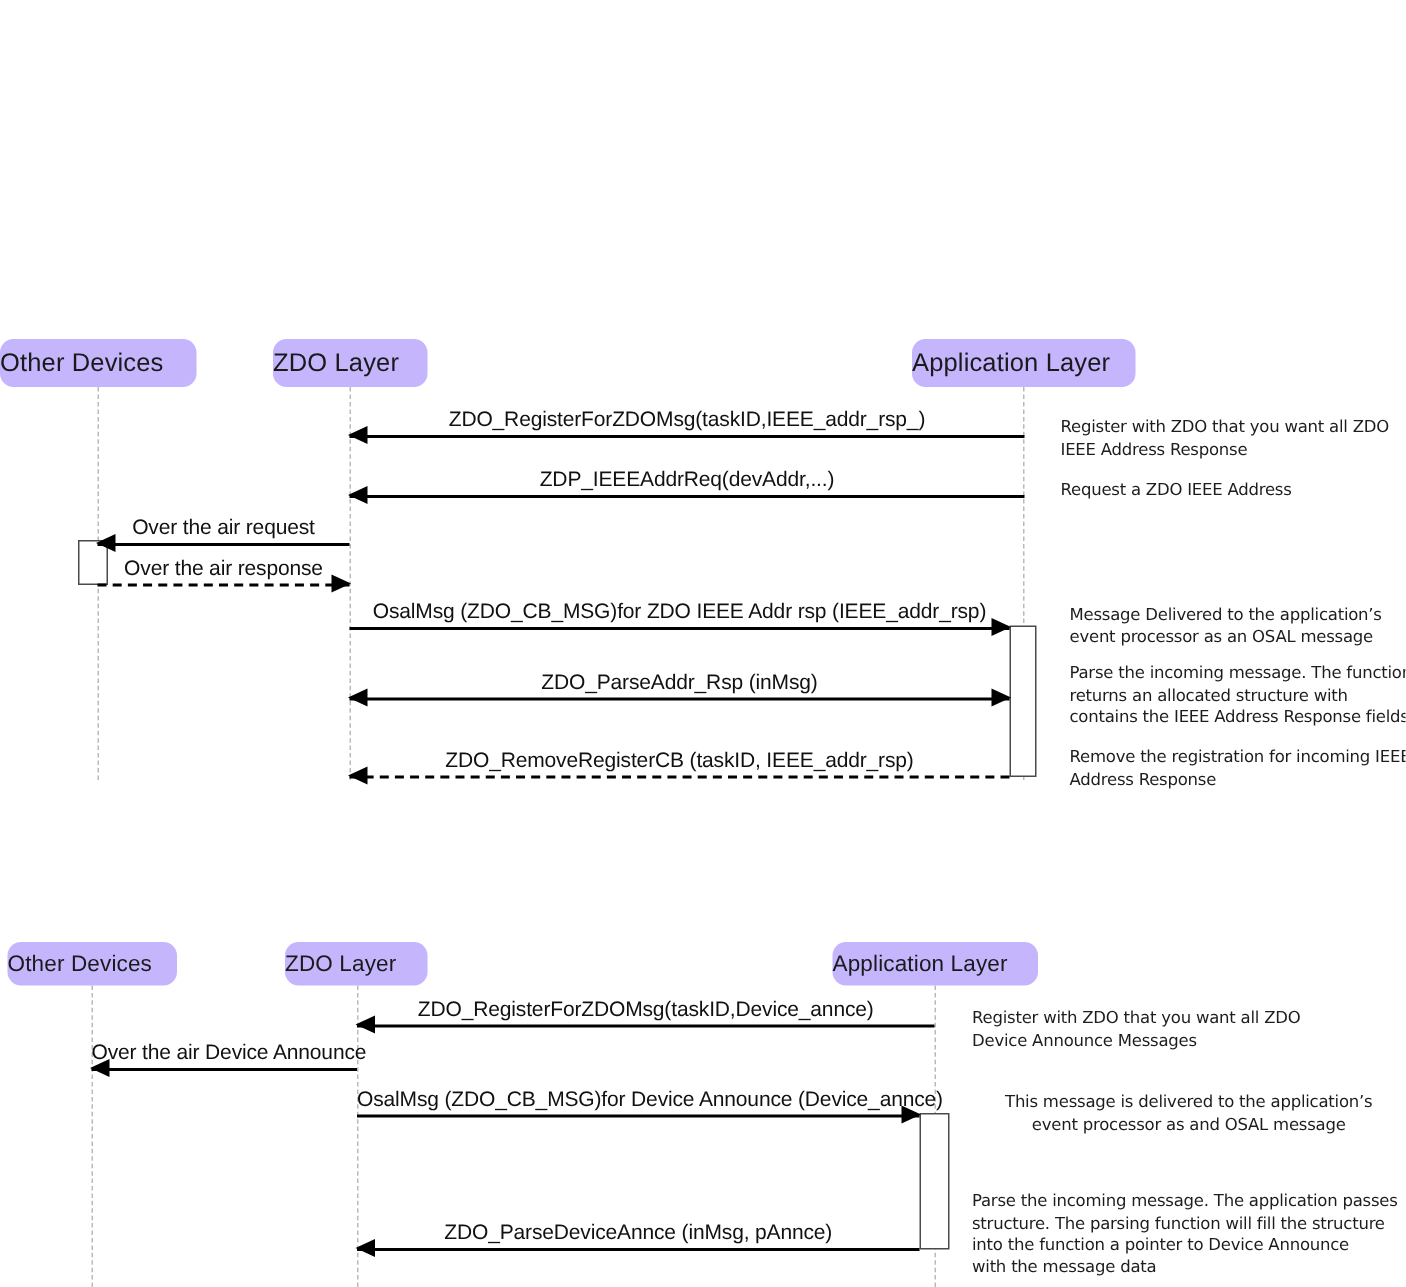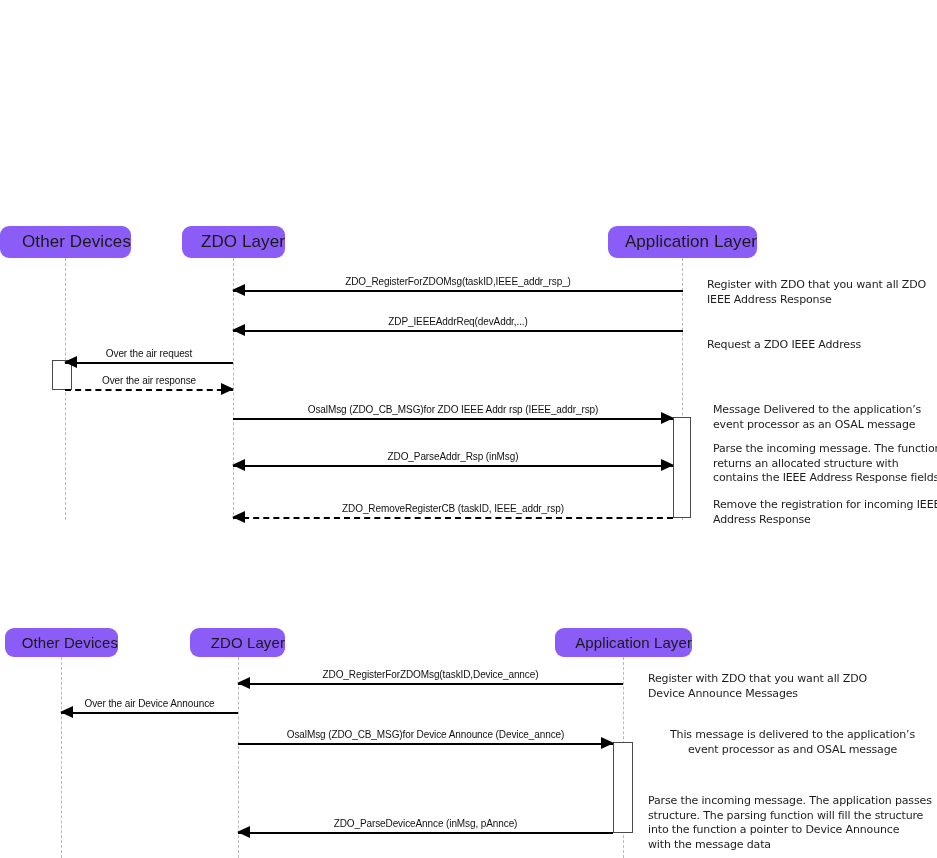--- a/index.html
+++ b/index.html
@@ -21,26 +21,26 @@
     left: 0;
     width: 937px;
   }
   #diagram-one { top: 226px; height: 300px; }
   #diagram-two { top: 628px; height: 230px; }
 
   
   .participant {
     position: absolute;
     height: 32px;
-    background: #8b5cf6;
+    background: #c4b5fd;
     border-radius: 9px;
     color: #1a1a1a;
     font-size: 17px;
     line-height: 32px;
-    text-align: right;
+    text-align: left;
     letter-spacing: 0.1px;
     white-space: nowrap;
   }
 
   
   .lifeline {
     position: absolute;
     width: 0;
     border-left: 1px dashed #b9b9b9;
   }
@@ -85,21 +85,21 @@
     right: -1px;
     border-top: 6px solid transparent;
     border-bottom: 6px solid transparent;
     border-left: 13px solid #000000;
   }
   .msg-label {
     position: absolute;
     bottom: 3px;
     width: 100%;
     text-align: center;
-    font-size: 10px;
+    font-size: 14px;
     color: #111111;
     white-space: nowrap;
     letter-spacing: -0.1px;
   }
 
   
   .annotation {
     position: absolute;
     font-family: "DejaVu Sans", sans-serif;
     font-size: 11px;
@@ -133,21 +133,21 @@
   <div class="annotation" style="left:707px; top:52px; width:230px;">
     <span class="ln">Register with ZDO that you want all ZDO</span>
     <span class="ln">IEEE Address Response</span>
   </div>
 
   <div class="message" style="left:233px; top:104px; width:450px;">
     <div class="msg-line"></div>
     <div class="arrowhead left"></div>
     <div class="msg-label">ZDP_IEEEAddrReq(devAddr,...)</div>
   </div>
-  <div class="annotation" style="left:707px; top:112px; width:230px;">
+  <div class="annotation" style="left:707px; top:94px; width:230px;">
     <span class="ln">Request a ZDO IEEE Address</span>
   </div>
 
   <div class="message" style="left:65px; top:136px; width:168px;">
     <div class="msg-line"></div>
     <div class="arrowhead left"></div>
     <div class="msg-label">Over the air request</div>
   </div>
 
   <div class="message" style="left:65px; top:163px; width:168px;">

